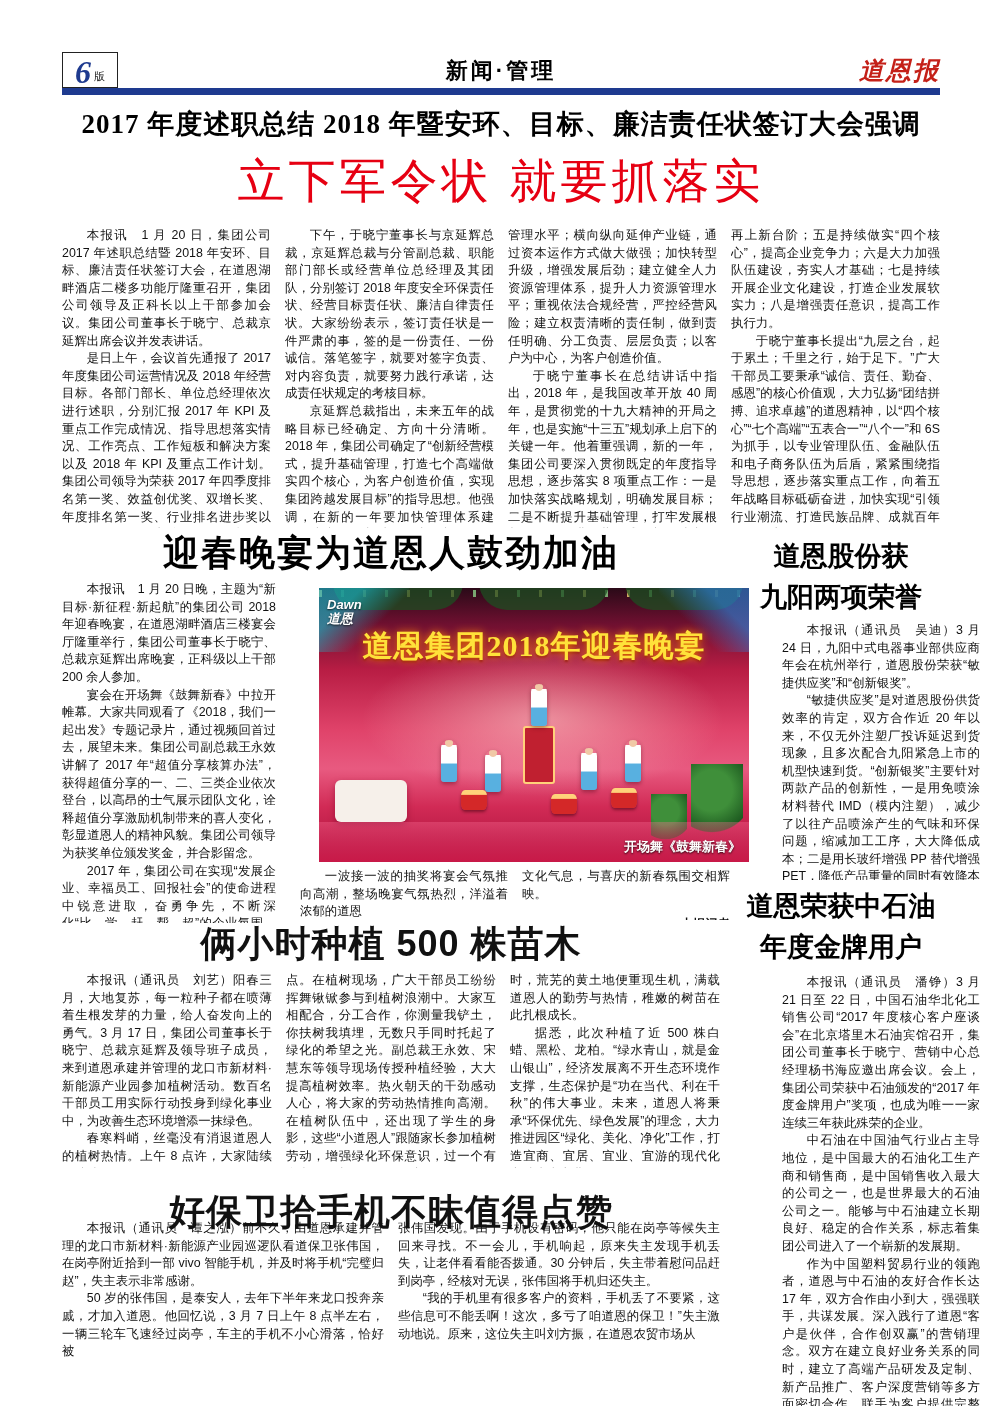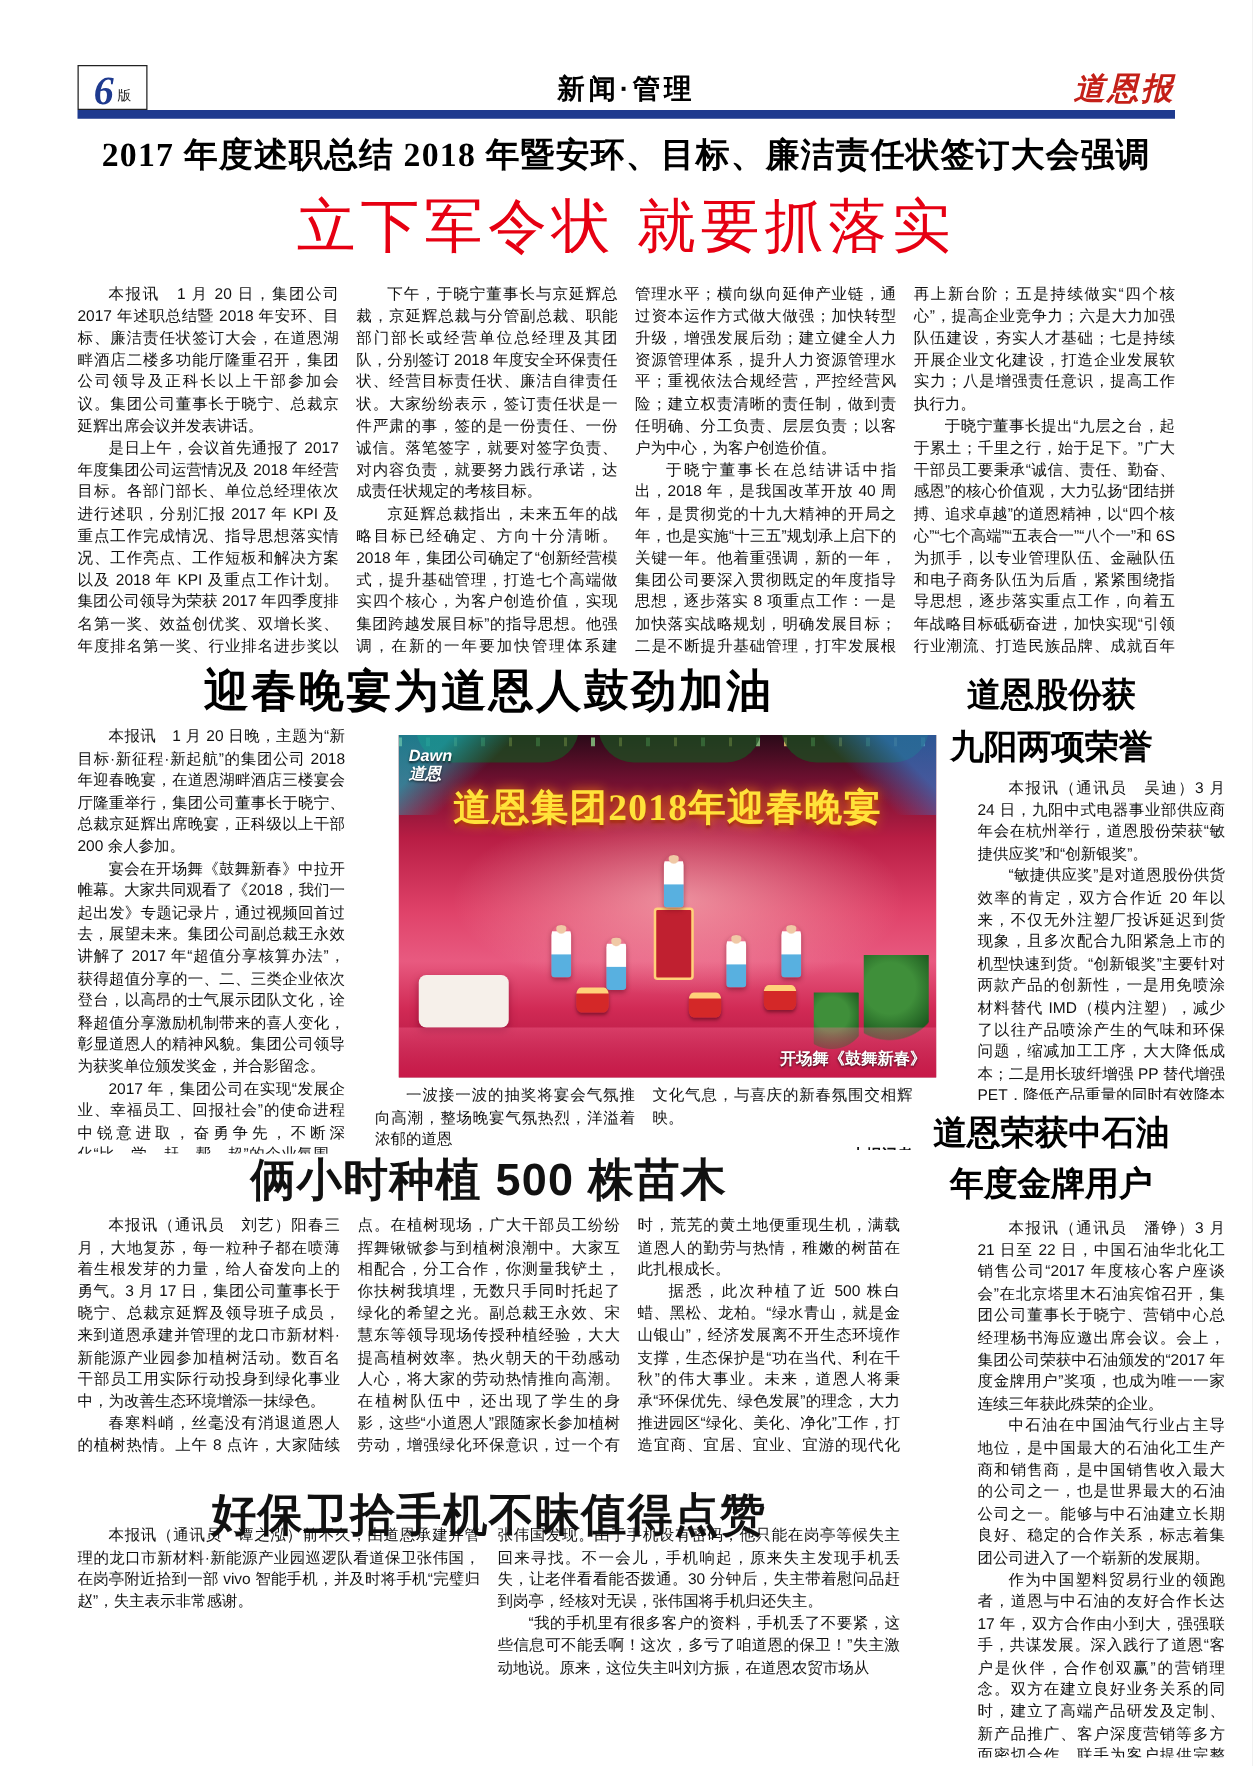--- a/index.html
+++ b/index.html
@@ -192,20 +192,21 @@
     <div class="col">
       <p class="bp">时，荒芜的黄土地便重现生机，满载道恩人的勤劳与热情，稚嫩的树苗在此扎根成长。</p>
       <p class="bp ind">据悉，此次种植了近 500 株白蜡、黑松、龙柏。“绿水青山，就是金山银山”，经济发展离不开生态环境作支撑，生态保护是“功在当代、利在千秋”的伟大事业。未来，道恩人将秉承“环保优先、绿色发展”的理念，大力推进园区“绿化、美化、净化”工作，打造宜商、宜居、宜业、宜游的现代化高端生态产业园。</p>
     </div>
   </div>
 
   <div class="guard-headline">好保卫拾手机不昧值得点赞</div>
   <div class="cols guard-cols">
     <div class="col">
       <p class="bp ind">本报讯（通讯员　谭之泓）前不久，由道恩承建并管理的龙口市新材料·新能源产业园巡逻队看道保卫张伟国，在岗亭附近拾到一部 vivo 智能手机，并及时将手机“完璧归赵”，失主表示非常感谢。</p>
+      <p class="bp ind">50 岁的张伟国，是泰安人，去年下半年来龙口投奔亲戚，才加入道恩。他回忆说，3 月 7 日上午 8 点半左右，一辆三轮车飞速经过岗亭，车主的手机不小心滑落，恰好被</p>
     </div>
     <div class="col">
       <p class="bp">张伟国发现。由于手机设有密码，他只能在岗亭等候失主回来寻找。不一会儿，手机响起，原来失主发现手机丢失，让老伴看看能否拨通。30 分钟后，失主带着慰问品赶到岗亭，经核对无误，张伟国将手机归还失主。</p>
       <p class="bp ind">“我的手机里有很多客户的资料，手机丢了不要紧，这些信息可不能丢啊！这次，多亏了咱道恩的保卫！”失主激动地说。原来，这位失主叫刘方振，在道恩农贸市场从</p>
     </div>
   </div>
 
 </div>
 
 </body></html>

